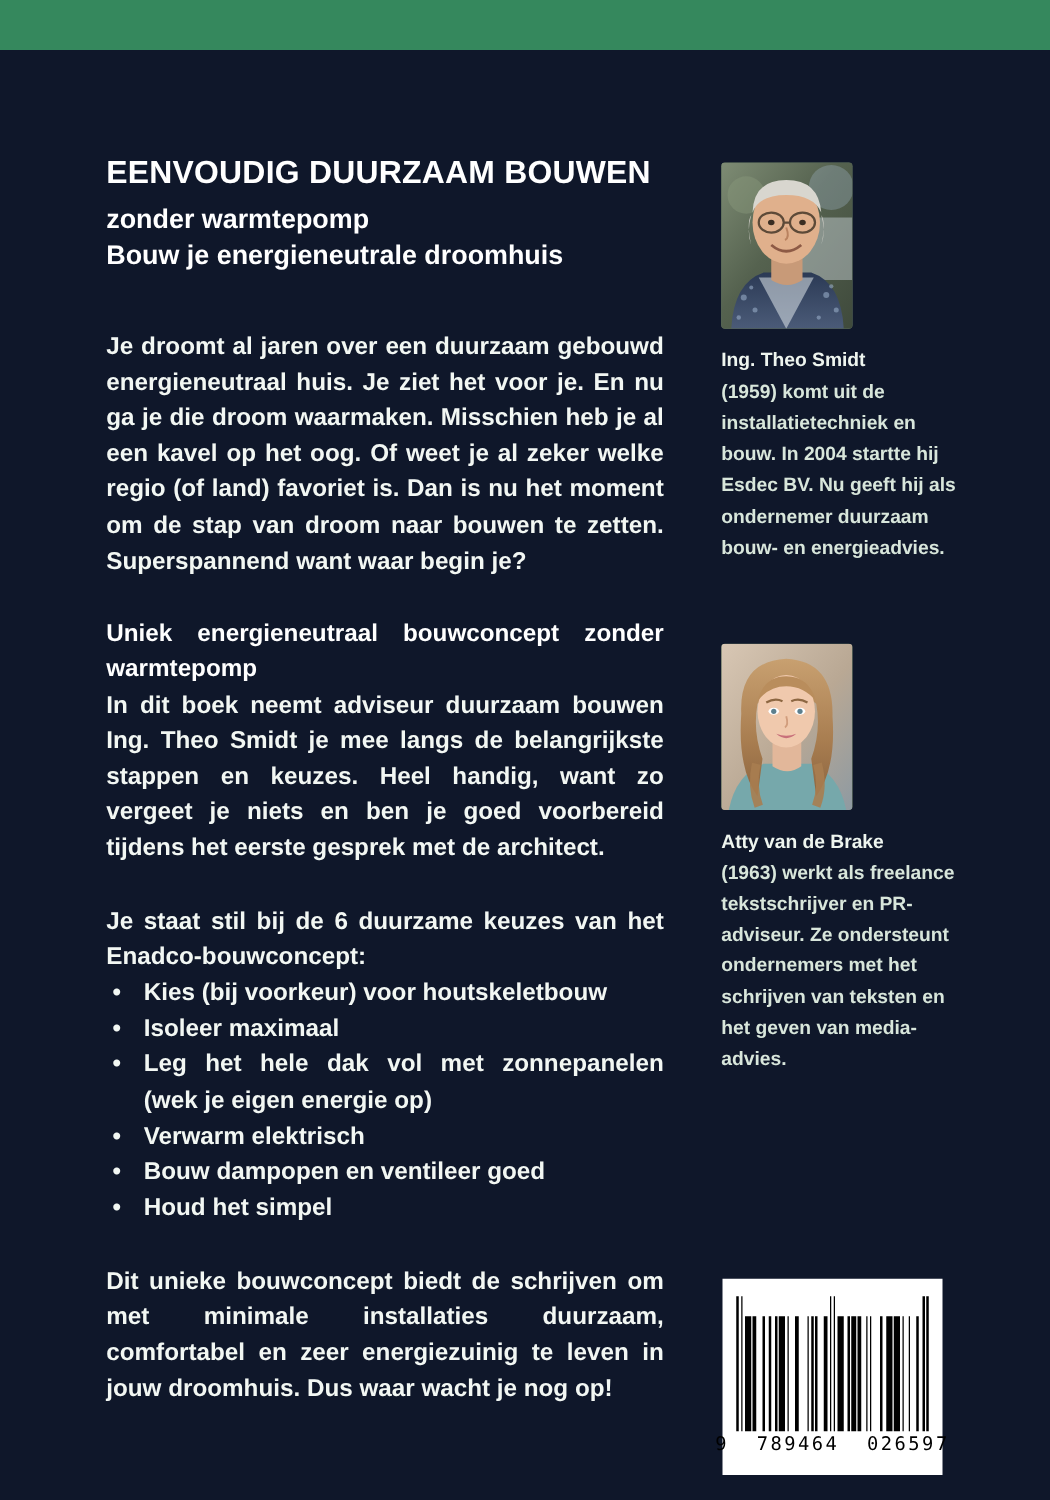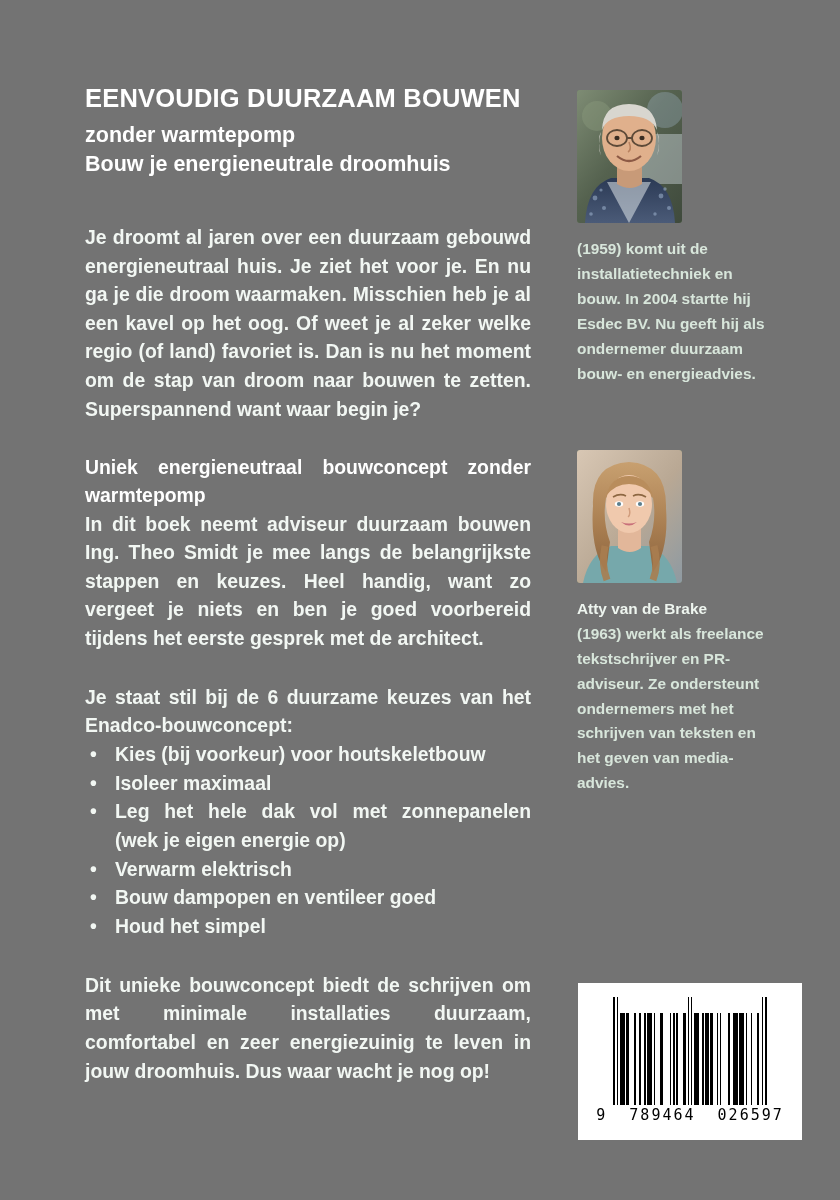--- a/index.html
+++ b/index.html
@@ -11,21 +11,22 @@
     height: 1200px;
     background: #35885d;
     font-family: "Liberation Sans", sans-serif;
     overflow: hidden;
     position: relative;
   }
 
   .cover {
     position: absolute;
     inset: 0;
-    background: #737373;
+    background: #0f172a;
+    margin-top: 40px;
   }
 
   
   .main-col {
     position: absolute;
     left: 85px;
     top: 84px;
     width: 446px;
   }
 
@@ -142,21 +143,21 @@
   }
   .bio .bio-text { display: block; }
 
   .side-gap { height: 63px; }
 
   
   .barcode-box {
     position: absolute;
     left: 578px;
     top: 983px;
-    width: 224px;
+    width: 176px;
     height: 157px;
     background: #ffffff;
     display: flex;
     flex-direction: column;
     align-items: center;
     justify-content: flex-start;
     box-sizing: border-box;
     padding: 14px 12px 8px 12px;
   }
   .barcode-bars {
@@ -287,20 +288,21 @@
             <circle cx="24" cy="100" r="1.6"></circle>
           <circle cx="84" cy="106" r="2.4"></circle>
             <circle cx="92" cy="118" r="2"></circle>
           <circle cx="78" cy="124" r="1.7"></circle>
             <circle cx="88" cy="99" r="1.7"></circle>
         </g>
       </svg>
     </div>
 
     <div class="bio">
+      <span class="bio-name">Ing. Theo Smidt</span>
       <span class="bio-text">(1959) komt uit de installatietechniek en bouw. In 2004 startte hij Esdec BV. Nu geeft hij als ondernemer duurzaam bouw- en energieadvies.</span>
     </div>
 
     <div class="side-gap"></div>
 
     <div class="photo">
       <svg viewBox="0 0 105 133" preserveAspectRatio="none" aria-hidden="true">
         <defs>
           <linearGradient id="bg2" x1="0" y1="0" x2="1" y2="1">
             <stop offset="0%" stop-color="#d8c7b4"></stop>

